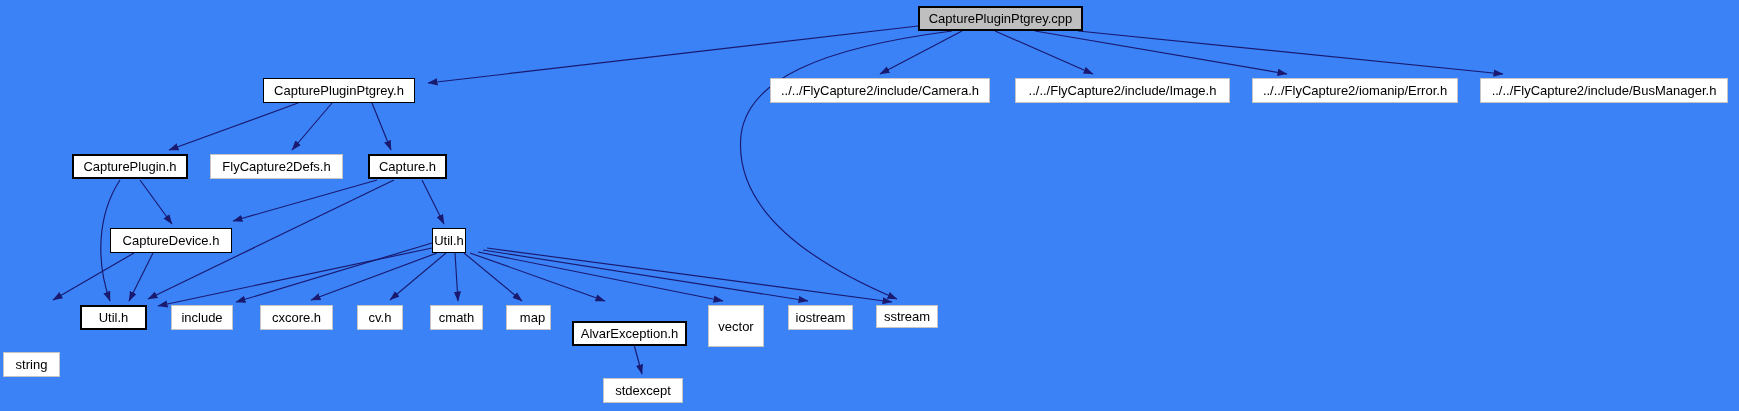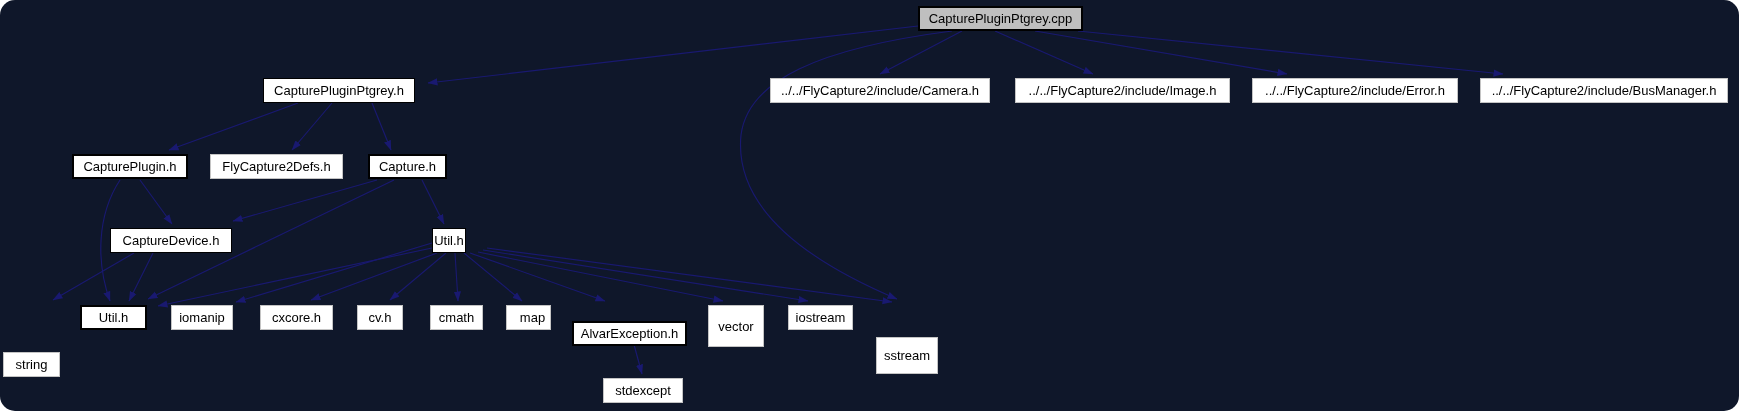--- a/index.html
+++ b/index.html
@@ -1,18 +1,18 @@
 <!DOCTYPE html>
 <html><head>
 <meta charset="utf-8">
 <style>
   html,body { margin:0; padding:0; background:#ffffff; }
   .canvas {
-    position:relative; width:1739px; height:411px; background:#0f172a;
-    font-family:"Liberation Sans", sans-serif; overflow:hidden;border-radius:15px;
+    position:relative; width:1739px; height:411px; background:#3b82f6;
+    font-family:"Liberation Sans", sans-serif; overflow:hidden;
   }
   .canvas svg { position:absolute; left:0; top:0; width:1739px; height:411px; }
   .edge { fill:none; stroke-width:1.15px; }
   .node {
     position:absolute; box-sizing:border-box; background:#ffffff;
     display:flex; align-items:center; justify-content:center;
     font-size:13px; line-height:13px; color:#000; white-space:nowrap;
     text-align:center;
   }
   .node.ext      { border:1px solid #c4c4c4; }
@@ -58,33 +58,33 @@
         <path d="M 483,250 L 808,301" class="edge" stroke="#191970" marker-end="url(#arrowhead)"></path>
         <path d="M 487,248 L 892,302" class="edge" stroke="#191970" marker-end="url(#arrowhead)"></path>
         <path d="M 630,330 L 642,374" class="edge" stroke="#191970" marker-end="url(#arrowhead)"></path>
       </g>
   </svg>
   <div id="node-layer">
       <div class="node focus" style="left: 918px; top: 6px; width: 165px; height: 25px;">CapturePluginPtgrey.cpp</div>
       <div class="node doc" style="left: 263px; top: 78px; width: 152px; height: 25px;">CapturePluginPtgrey.h</div>
       <div class="node ext" style="left: 770px; top: 78px; width: 220px; height: 25px;">../../FlyCapture2/include/Camera.h</div>
       <div class="node ext" style="left: 1015px; top: 78px; width: 215px; height: 25px;">../../FlyCapture2/include/Image.h</div>
-      <div class="node ext" style="left: 1252px; top: 78px; width: 206px; height: 25px;">../../FlyCapture2/include/Error.h</div>
+      <div class="node ext" style="left: 1252px; top: 78px; width: 206px; height: 25px;">../../FlyCapture2/iomanip/Error.h</div>
       <div class="node ext" style="left: 1480px; top: 78px; width: 248px; height: 25px;">../../FlyCapture2/include/BusManager.h</div>
       <div class="node doc-bold" style="left: 72px; top: 154px; width: 116px; height: 25px;">CapturePlugin.h</div>
       <div class="node ext" style="left: 210px; top: 154px; width: 133px; height: 25px;">FlyCapture2Defs.h</div>
       <div class="node doc-bold" style="left: 368px; top: 154px; width: 79px; height: 25px;">Capture.h</div>
       <div class="node doc" style="left: 110px; top: 228px; width: 122px; height: 25px;">CaptureDevice.h</div>
       <div class="node doc" style="left: 432px; top: 228px; width: 34px; height: 25px;">Util.h</div>
       <div class="node ext" style="left: 3px; top: 305px; width: 57px; height: 25px; margin-top: 47px;">string</div>
       <div class="node doc-bold" style="left: 80px; top: 305px; width: 67px; height: 25px;">Util.h</div>
-      <div class="node ext" style="left: 171px; top: 305px; width: 62px; height: 25px;">iomanip</div>
+      <div class="node ext" style="left: 171px; top: 305px; width: 62px; height: 25px;">include</div>
       <div class="node ext" style="left: 260px; top: 305px; width: 73px; height: 25px;">cxcore.h</div>
       <div class="node ext" style="left: 357px; top: 305px; width: 46px; height: 25px;">cv.h</div>
       <div class="node ext" style="left: 430px; top: 305px; width: 53px; height: 25px;">cmath</div>
       <div class="node ext" style="left: 506px; top: 305px; width: 45px; height: 25px; padding-left: 8px;">map</div>
       <div class="node doc-bold" style="left: 572px; top: 305px; width: 115px; height: 25px; margin-top: 16px;">AlvarException.h</div>
       <div class="node ext" style="left: 708px; top: 305px; width: 56px; height: 42px;">vector</div>
       <div class="node ext" style="left: 788px; top: 305px; width: 65px; height: 25px;">iostream</div>
-      <div class="node ext" style="left: 876px; top: 305px; width: 62px; height: 37px; margin-top: 32px;">sstream</div>
+      <div class="node ext" style="left: 876px; top: 305px; width: 62px; height: 23px;">sstream</div>
       <div class="node ext" style="left: 603px; top: 378px; width: 80px; height: 25px;">stdexcept</div>
     </div>
 </div>
 
 </body></html>

